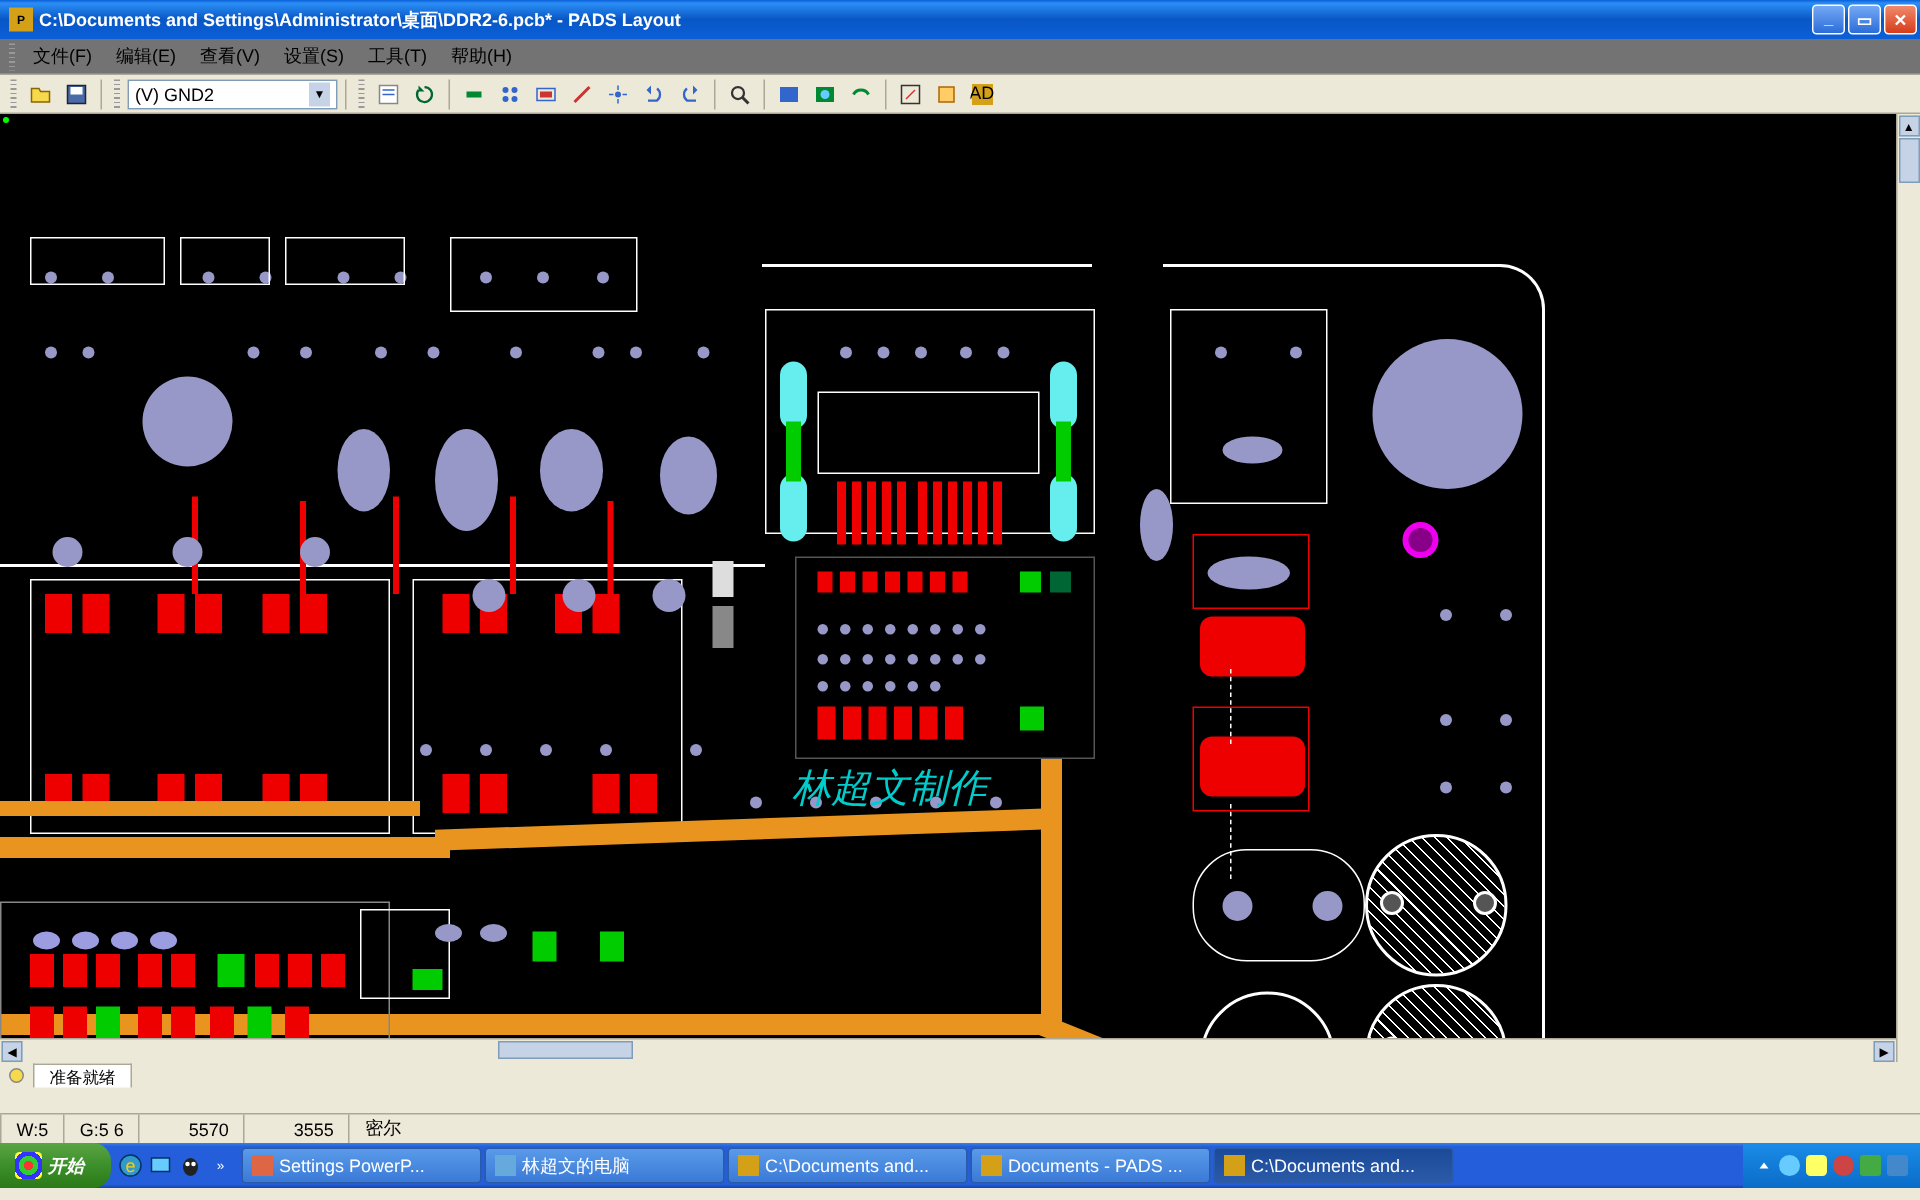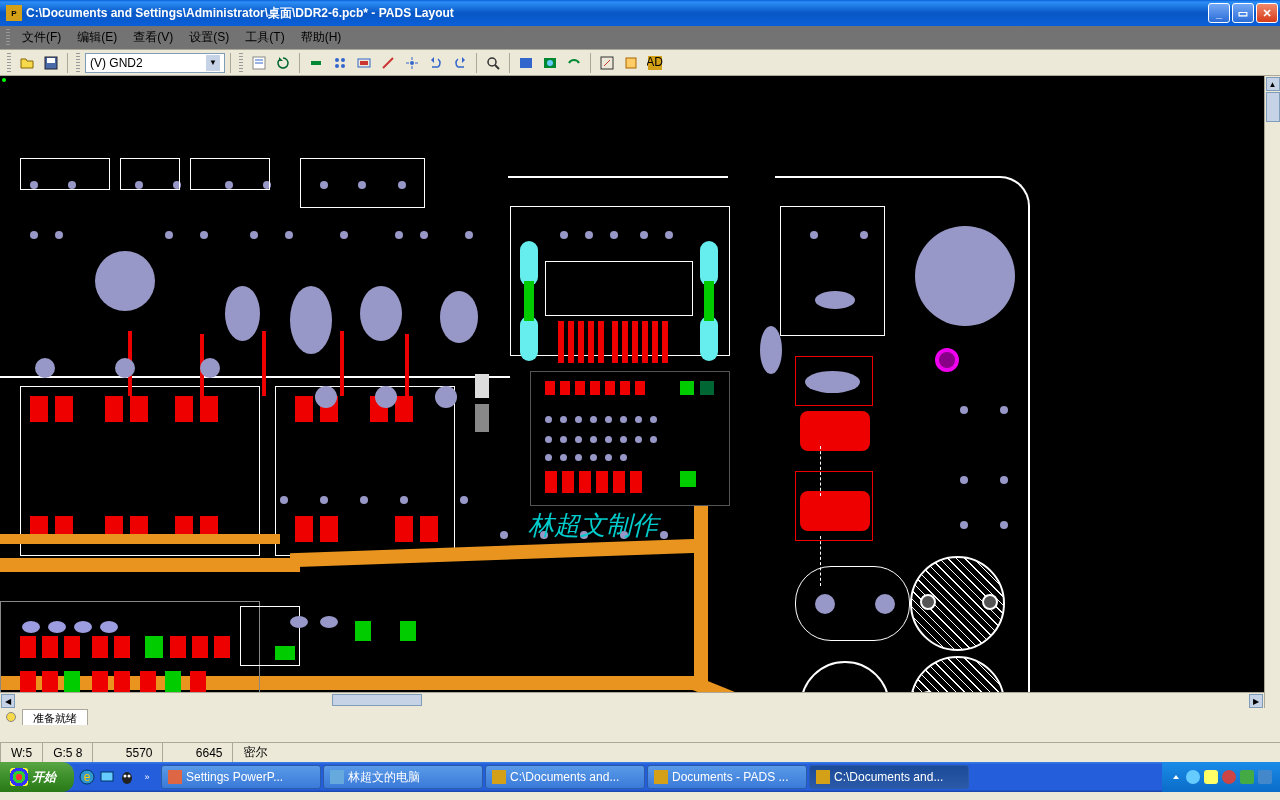--- a/index.html
+++ b/index.html
@@ -508,23 +508,23 @@
 <style>
 .design-wrap { height:666px; }
 .design-wrap .scroll-h { bottom:18px; width:1264px; }
 .design-wrap .output-tab-row { bottom:0; height:18px; width:1264px; }
 .scroll-v { height:632px; }
 .scroll-v .arrow:last-child{position:absolute;bottom:1px;}
 </style>
 
 <div class="statusbar">
   <div class="cell">W:5</div>
-  <div class="cell">G:5 8</div>
+  <div class="cell">G:5 6</div>
   <div class="cell" style="min-width:70px;justify-content:flex-end;">5570</div>
-  <div class="cell" style="min-width:70px;justify-content:flex-end;">6645</div>
+  <div class="cell" style="min-width:70px;justify-content:flex-end;">3555</div>
   <div class="cell">密尔</div>
 </div>
 
 <div class="taskbar">
   <div class="start">
     <div class="logo"></div>
     <span>开始</span>
   </div>
   <div class="ql">
     <div class="qicon">

